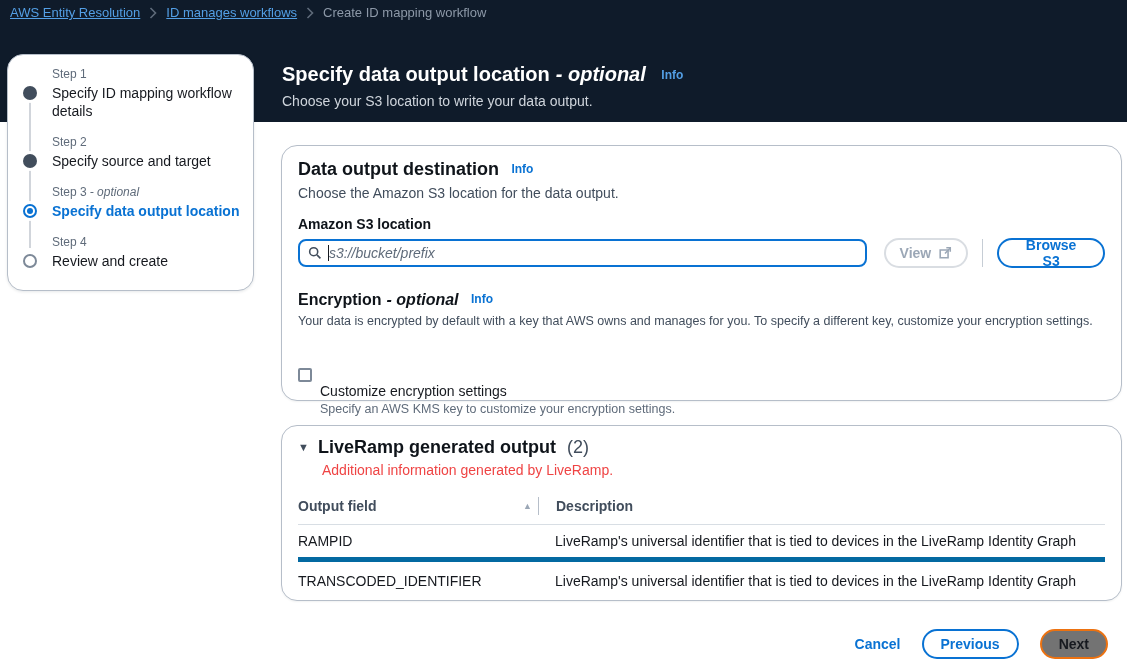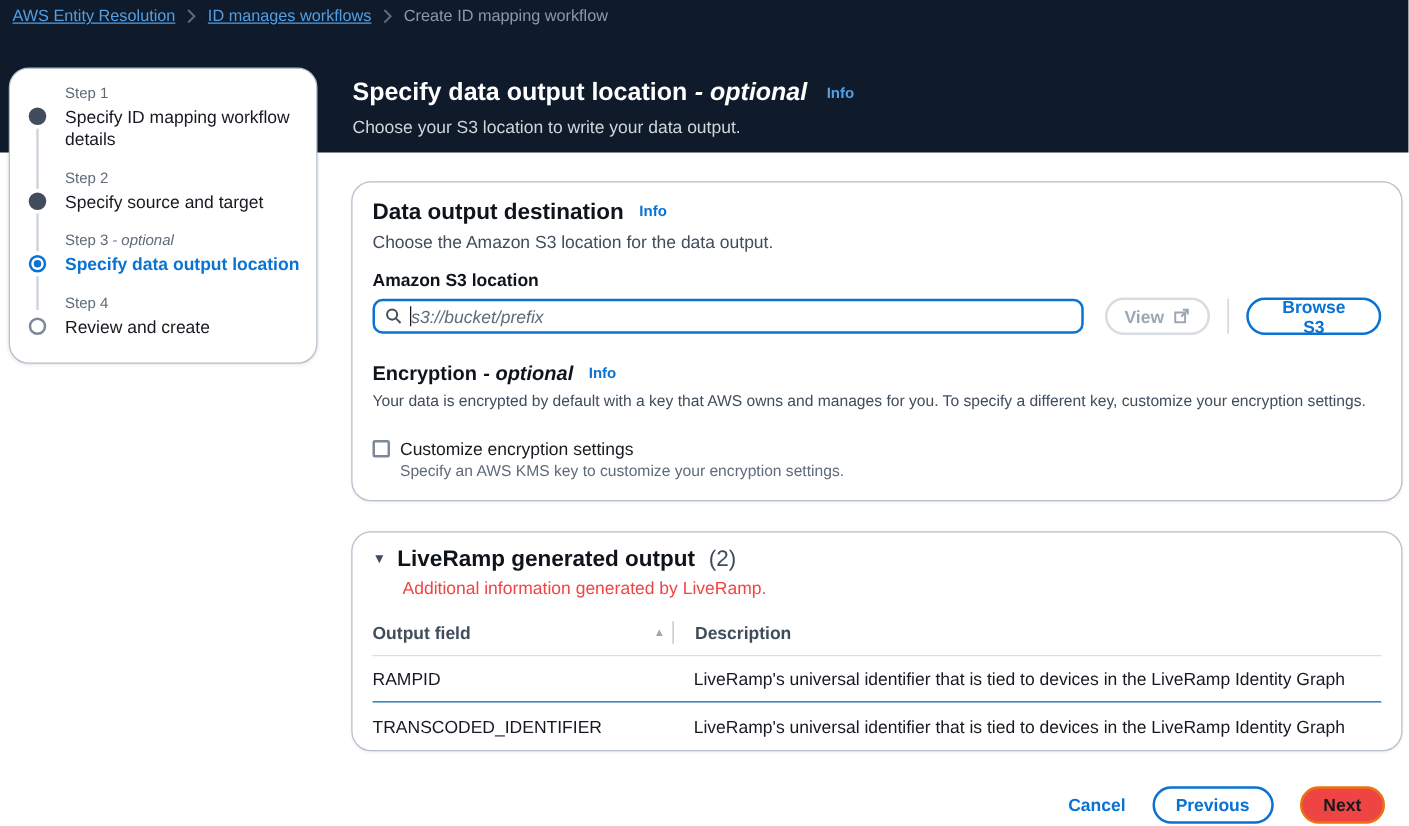--- a/index.html
+++ b/index.html
@@ -67,48 +67,48 @@
   .btn-disabled { border:2px solid #d9dde2; color:#9ba7b6; padding:0 14px; margin-left:17px; gap:7px; cursor:default; }
   .btn-outline { border:2px solid #0972d3; color:#0972d3; padding:0 17px; }
   .v-divider { width:1px; height:28px; background:#c6cdd5; margin:0 14px; }
 
   .enc-title { margin-top:23px; font-size:16px; font-weight:700; color:#0f141a; }
   .enc-title .opt { font-style:italic; margin-left:5px; }
   .enc-desc { margin-top:5px; font-size:12.5px; color:#414d5c; }
 
   .checkbox-row { margin-top:23px; display:flex; align-items:center; gap:8px; cursor:pointer; }
   .checkbox { width:14px; height:14px; border:2px solid #7d8998; border-radius:2px; background:#fff; flex:none; }
-  .checkbox-label { font-size:14px; color:#16191f; }
+  .checkbox-label { font-size:14px; color:#16191f;margin-top:32px; }
   .checkbox-desc { margin-left:22px; margin-top:3px; font-size:12.5px; color:#5f6b7a; }
 
   
   .lr-header { display:flex; align-items:center; gap:9px; cursor:pointer; }
   .caret-icon { font-size:11px; color:#414d5c; line-height:1; }
   .lr-title { font-size:18px; font-weight:700; color:#0f141a; }
   .lr-count { font-size:18px; font-weight:400; color:#414d5c; margin-left:2px; }
   .lr-desc { margin-left:24px; margin-top:4px; font-size:14px; color:#ef4444; }
 
   .lr-table { margin-top:13px; }
   .tr { display:flex; align-items:center; }
   .thead { padding:6px 0 9px 0; border-bottom:1px solid #d8dee4; }
   .th1 { width:240px; display:flex; align-items:center; justify-content:space-between;
     font-size:14px; font-weight:700; color:#414d5c;text-align:right; }
   .sort-icon { font-size:9px; color:#9ba7b6; margin-right:6px; }
   .th-divider { width:1px; height:18px; background:#b6bec9; }
   .th2 { padding-left:17px; font-size:14px; font-weight:700; color:#414d5c; }
-  .tbody-row { height:37px; border-bottom:1px solid #0369a1; font-size:14px; color:#16191f; }
+  .tbody-row { height:37px; border-bottom:5px solid #0369a1; font-size:14px; color:#16191f; }
   .tbody-row:last-child { border-bottom:none; }
   .td1 { width:257px; flex:none; }
   .td2 { flex:1; white-space:nowrap; }
 
   
   .footer { position:absolute; left:281px; top:628px; width:841px; height:32px;
     display:flex; align-items:center; justify-content:flex-end; gap:21px; padding-right:14px; }
   .link-btn { color:#0972d3; font-weight:700; font-size:14px; cursor:pointer; }
-  .btn-primary { border:2px solid #ec7211; background:#ef4444; color:#16191f; padding:0 17px; }
+  .btn-primary { border:2px solid #ec7211; background:#737373; color:#16191f; padding:0 17px; }
 </style>
 </head>
 <body>
 
 <div class="page">
 
   <div class="topband"></div>
 
   <div class="breadcrumb">
     <span class="crumb-link">AWS Entity Resolution</span>

